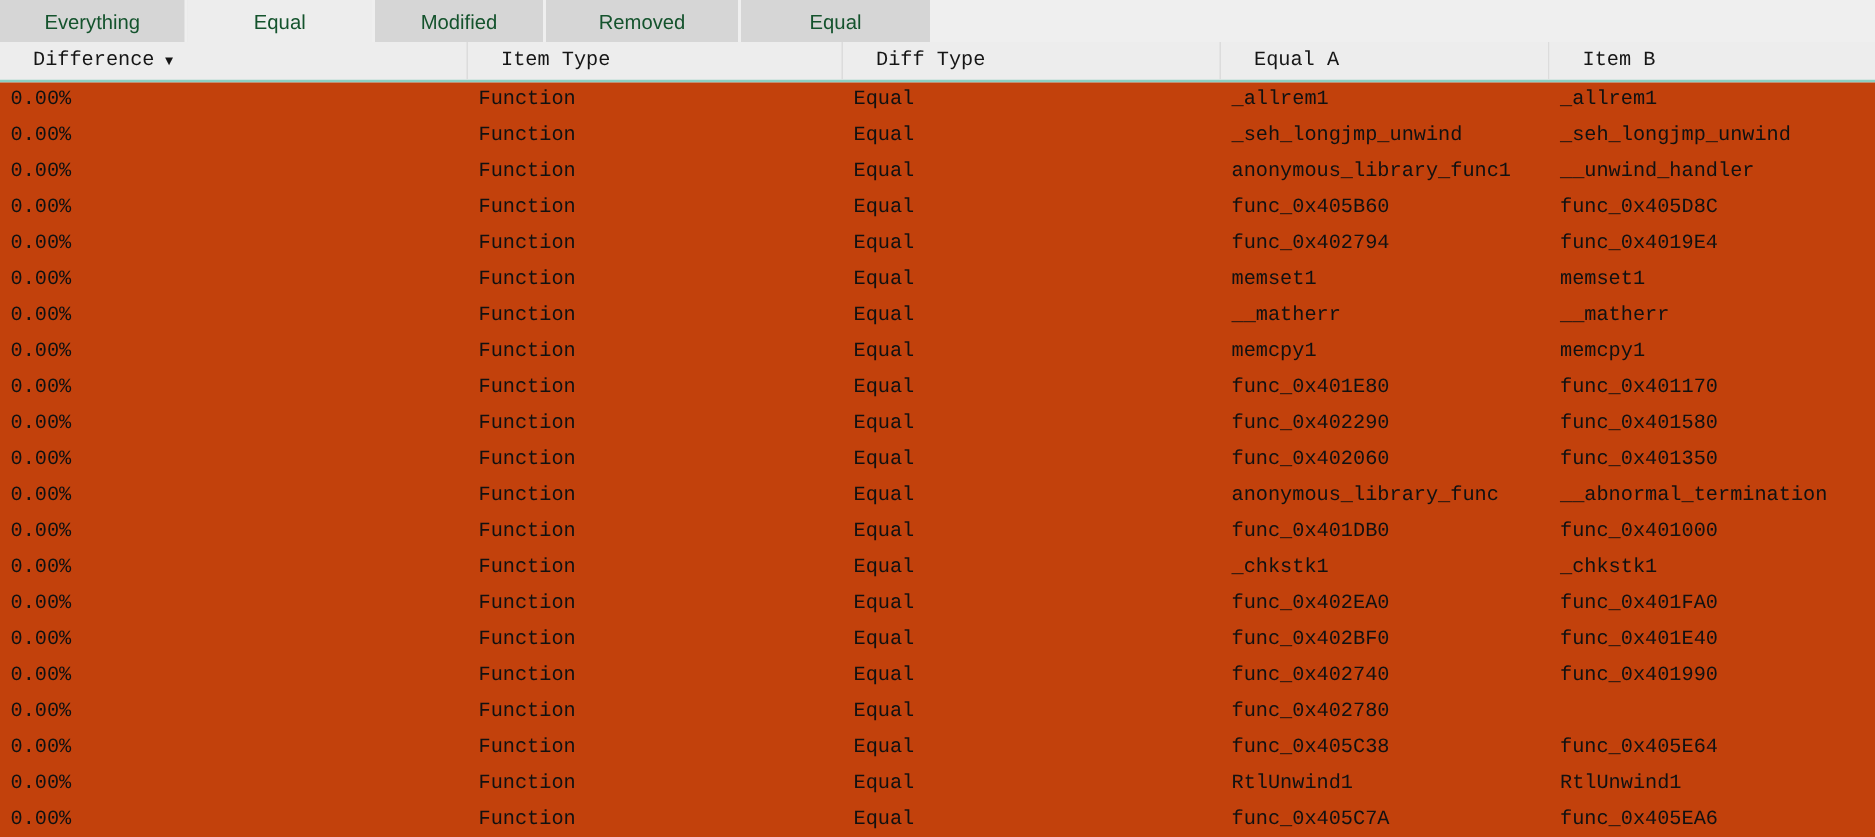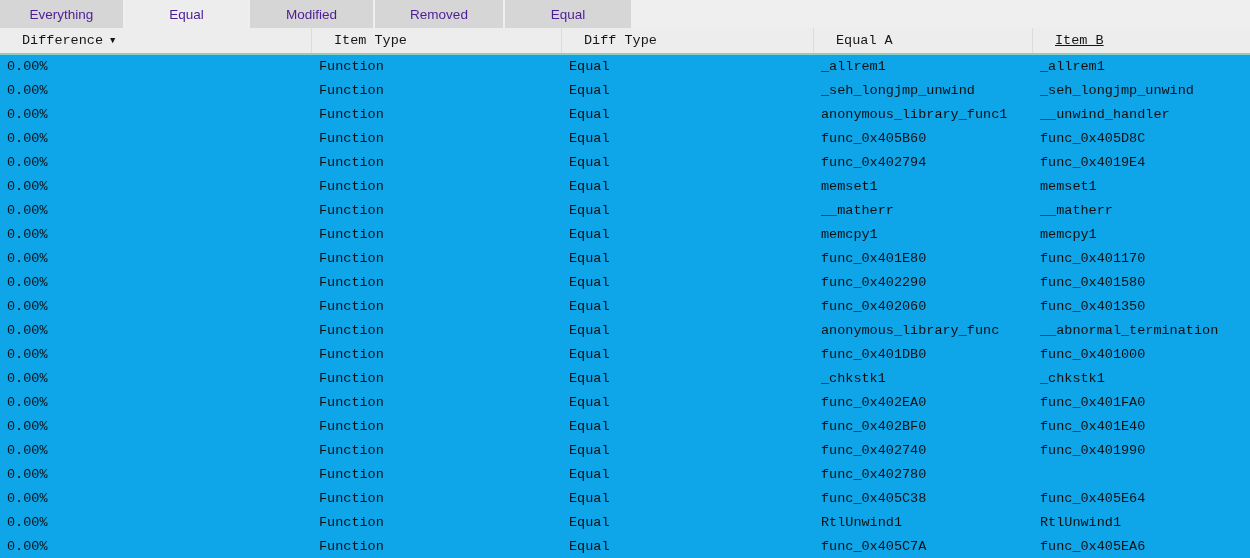--- a/index.html
+++ b/index.html
@@ -32,21 +32,21 @@
     box-sizing: border-box;
   }
   .tabstrip {
     display: flex;
     align-items: stretch;
     height: 28px;
   }
   .tab {
     position: relative;
     background: #d6d6d6;
-    color: #4c1d95;
+    color: #14532d;
     font-size: 13.5px;
     display: flex;
     align-items: center;
     justify-content: center;
     box-sizing: border-box;
     border-right: 2px solid #efefef;
     height: 28px;
     user-select: none;
   }
   .tab.selected {
@@ -75,33 +75,33 @@
     box-sizing: border-box;
     font-family: "Liberation Mono", "DejaVu Sans Mono", monospace;
     font-size: 13.5px;
     color: #161616;
     padding-left: 22px;
     border-right: 1px solid #dcdcdc;
     white-space: nowrap;
     overflow: hidden;
     background: #ededed;
   }
-  .th:last-child { border-right: none; text-decoration: underline; }
+  .th:last-child { border-right: none; }
   .sort-arrow {
     margin-left: 7px;
     font-size: 9px;
     line-height: 1;
     color: #161616;
     transform: translateY(1px);
   }
 
   
   .tbody {
     position: relative;
-    background: #0ea5e9;
+    background: #c2410c;
     height: 503px;
     overflow: hidden;
   }
   .row {
     display: flex;
     align-items: center;
     height: 24px;
     box-sizing: border-box;
   }
   .cell {
@@ -129,21 +129,21 @@
 <div id="app">
 
   <div class="tabbar">
     <div class="tabstrip" id="tabstrip">
         <div class="tab" style="width: 125px;">
           <span>Everything</span>
         </div>
         <div class="tab selected" style="width: 125px;">
           <span>Equal</span>
         </div>
-        <div class="tab" style="width: 125px;">
+        <div class="tab" style="width: 114px;">
           <span>Modified</span>
         </div>
         <div class="tab" style="width: 130px;">
           <span>Removed</span>
         </div>
         <div class="tab" style="width: 128px;">
           <span>Equal</span>
         </div>
       </div>
     <div class="tabfill"></div>

